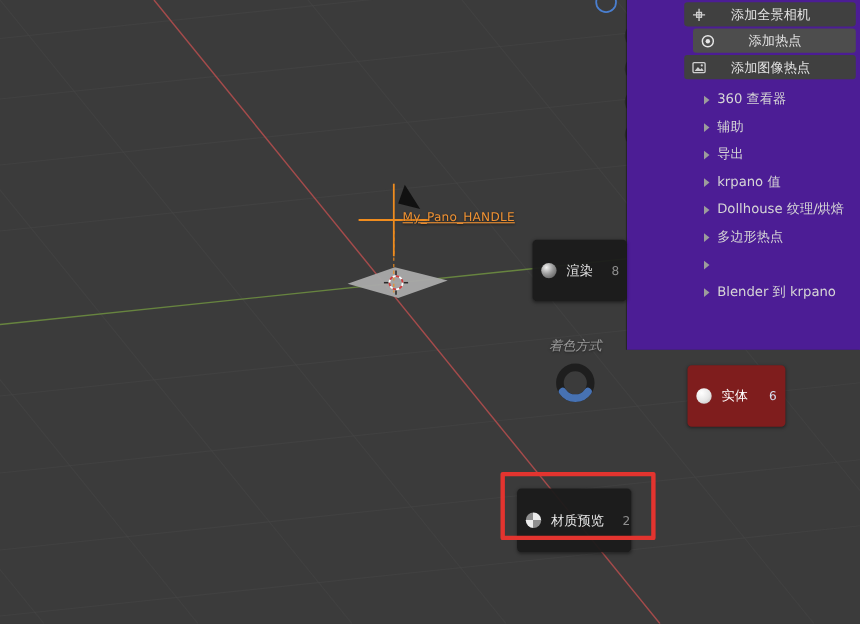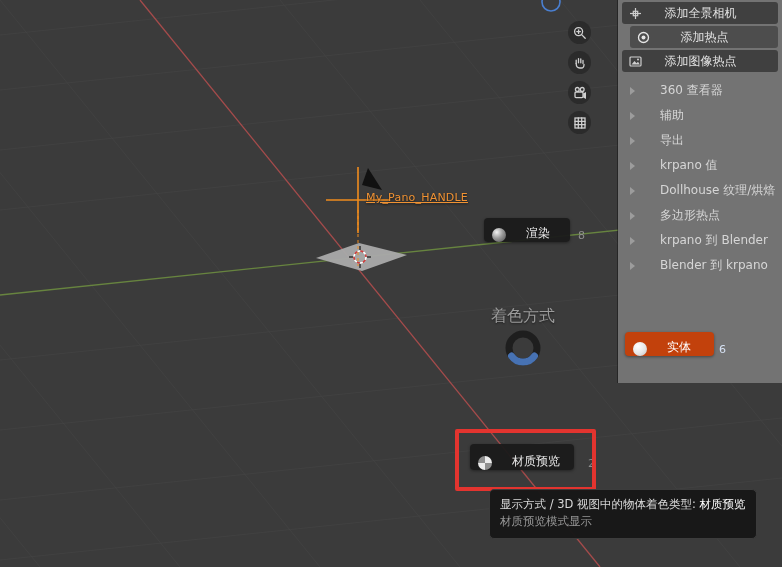--- a/index.html
+++ b/index.html
@@ -26,53 +26,53 @@
     position:absolute;left:568px;width:23px;height:23px;border-radius:50%;
     background:rgba(38,38,38,.78);display:flex;align-items:center;justify-content:center;
     cursor:pointer;
   }
   .nav-btn svg{display:block;}
   .nav-btn .st{stroke:#d0d0d0;stroke-width:1.3;fill:none;stroke-linecap:round;}
   .nav-btn .fl{fill:#d0d0d0;}
 
   
   .panel{
-    position:absolute;right:0;top:0;width:164px;height:383px;
-    background:#737373;box-shadow:-1px 0 0 rgba(0,0,0,.35);
+    position:absolute;right:0;top:0;width:164px;height:318px;
+    background:#4c1d95;box-shadow:-1px 0 0 rgba(0,0,0,.35);padding-left:48px;
   }
   .panel-btn{
     height:22px;margin:2px 4px;border-radius:3px;background:#404040;
     display:flex;align-items:center;padding:0 6px;cursor:pointer;
     color:#e2e2e2;font-size:12px;
   }
   .panel-btn.active{background:#4d4d4d;margin-left:12px;}
   .panel-btn .pb-icon{width:15px;height:15px;flex:0 0 auto;display:flex;align-items:center;justify-content:center;}
   .panel-btn .pb-label{flex:1;text-align:center;padding-right:14px;white-space:nowrap;}
   .section-row{
-    height:25px;display:flex;align-items:center;gap:25px;padding-left:12px;
-    color:#d6d6d6;font-size:12px;cursor:pointer;white-space:nowrap;
+    height:25px;display:flex;align-items:center;gap:7px;padding-left:12px;
+    color:#d6d6d6;font-size:12px;cursor:pointer;white-space:nowrap;margin-left:10px;
   }
   .tri{
     width:0;height:0;border-left:5px solid #9c9c9c;
     border-top:4px solid transparent;border-bottom:4px solid transparent;flex:0 0 auto;
   }
 
   
   .pie-title{
     position:absolute;left:523px;top:306px;transform:translateX(-50%);
-    color:#9b9b9b;font-size:16px;text-shadow:0 1px 2px rgba(0,0,0,.5);white-space:nowrap;
+    color:#9b9b9b;font-size:12px;text-shadow:0 1px 2px rgba(0,0,0,.5);white-space:nowrap;font-style:italic;
   }
   .pie-btn{
     position:absolute;height:24px;border-radius:4px;
-    background:rgba(26,26,26,.95);display:flex;align-items:flex-end;gap:20px;
-    padding:0 8px;color:#e8e8e8;font-size:12px;cursor:pointer;
+    background:rgba(26,26,26,.95);display:flex;align-items:center;gap:9px;
+    padding:16px 8px;color:#e8e8e8;font-size:12px;cursor:pointer;
     box-shadow:0 1px 3px rgba(0,0,0,.4);white-space:nowrap;
   }
   .pie-btn .badge{margin-left:auto;color:#8f8f8f;font-size:11px;padding-left:8px;}
-  .pie-btn.selected{background:#c2410c;color:#ffffff;}
+  .pie-btn.selected{background:#7f1d1d;color:#ffffff;}
   .pie-btn.selected .badge{color:#d5e0f2;}
   .sphere{width:14px;height:14px;border-radius:50%;flex:0 0 auto;}
   .sphere.render{background:radial-gradient(circle at 34% 30%, #f2f2f2 0%, #9a9a9a 45%, #4a4a4a 100%);}
   .sphere.solidw{background:radial-gradient(circle at 34% 30%, #ffffff 0%, #e6e6e6 55%, #bdbdbd 100%);}
   .sphere.checker{background:conic-gradient(#ececec 0 90deg,#8f8f8f 90deg 180deg,#ececec 180deg 270deg,#8f8f8f 270deg 360deg);}
   .wire-icon svg{display:block;}
 
   
   .anno{
     position:absolute;left:455px;top:429px;width:133px;height:54px;
@@ -236,21 +236,20 @@
     <div class="section-row">
       <span class="tri"></span>
       <span>Dollhouse 纹理/烘焙</span>
     </div>
     <div class="section-row">
       <span class="tri"></span>
       <span>多边形热点</span>
     </div>
     <div class="section-row">
       <span class="tri"></span>
-      <span>krpano 到 Blender</span>
     </div>
     <div class="section-row">
       <span class="tri"></span>
       <span>Blender 到 krpano</span>
     </div>
   </div>
 
   <div class="pie-title">着色方式</div>
 
   <div class="pie-btn" style="left:484px;top:218px;width:70px">
@@ -267,21 +266,14 @@
   </div>
 
   <div class="pie-btn" style="left:470px;top:444px;width:88px;height:26px">
     <span class="sphere checker"></span>
     <span>材质预览</span>
     <span class="badge">2</span>
   </div>
 
   <div class="anno"></div>
 
-  <div class="tooltip">
-    <div class="l1">
-      <span>显示方式 / 3D 视图中的物体着色类型:</span>
-      <span class="val">材质预览</span>
-    </div>
-    <div class="l2">材质预览模式显示</div>
-  </div>
 
 </div>
 
 </body></html>

